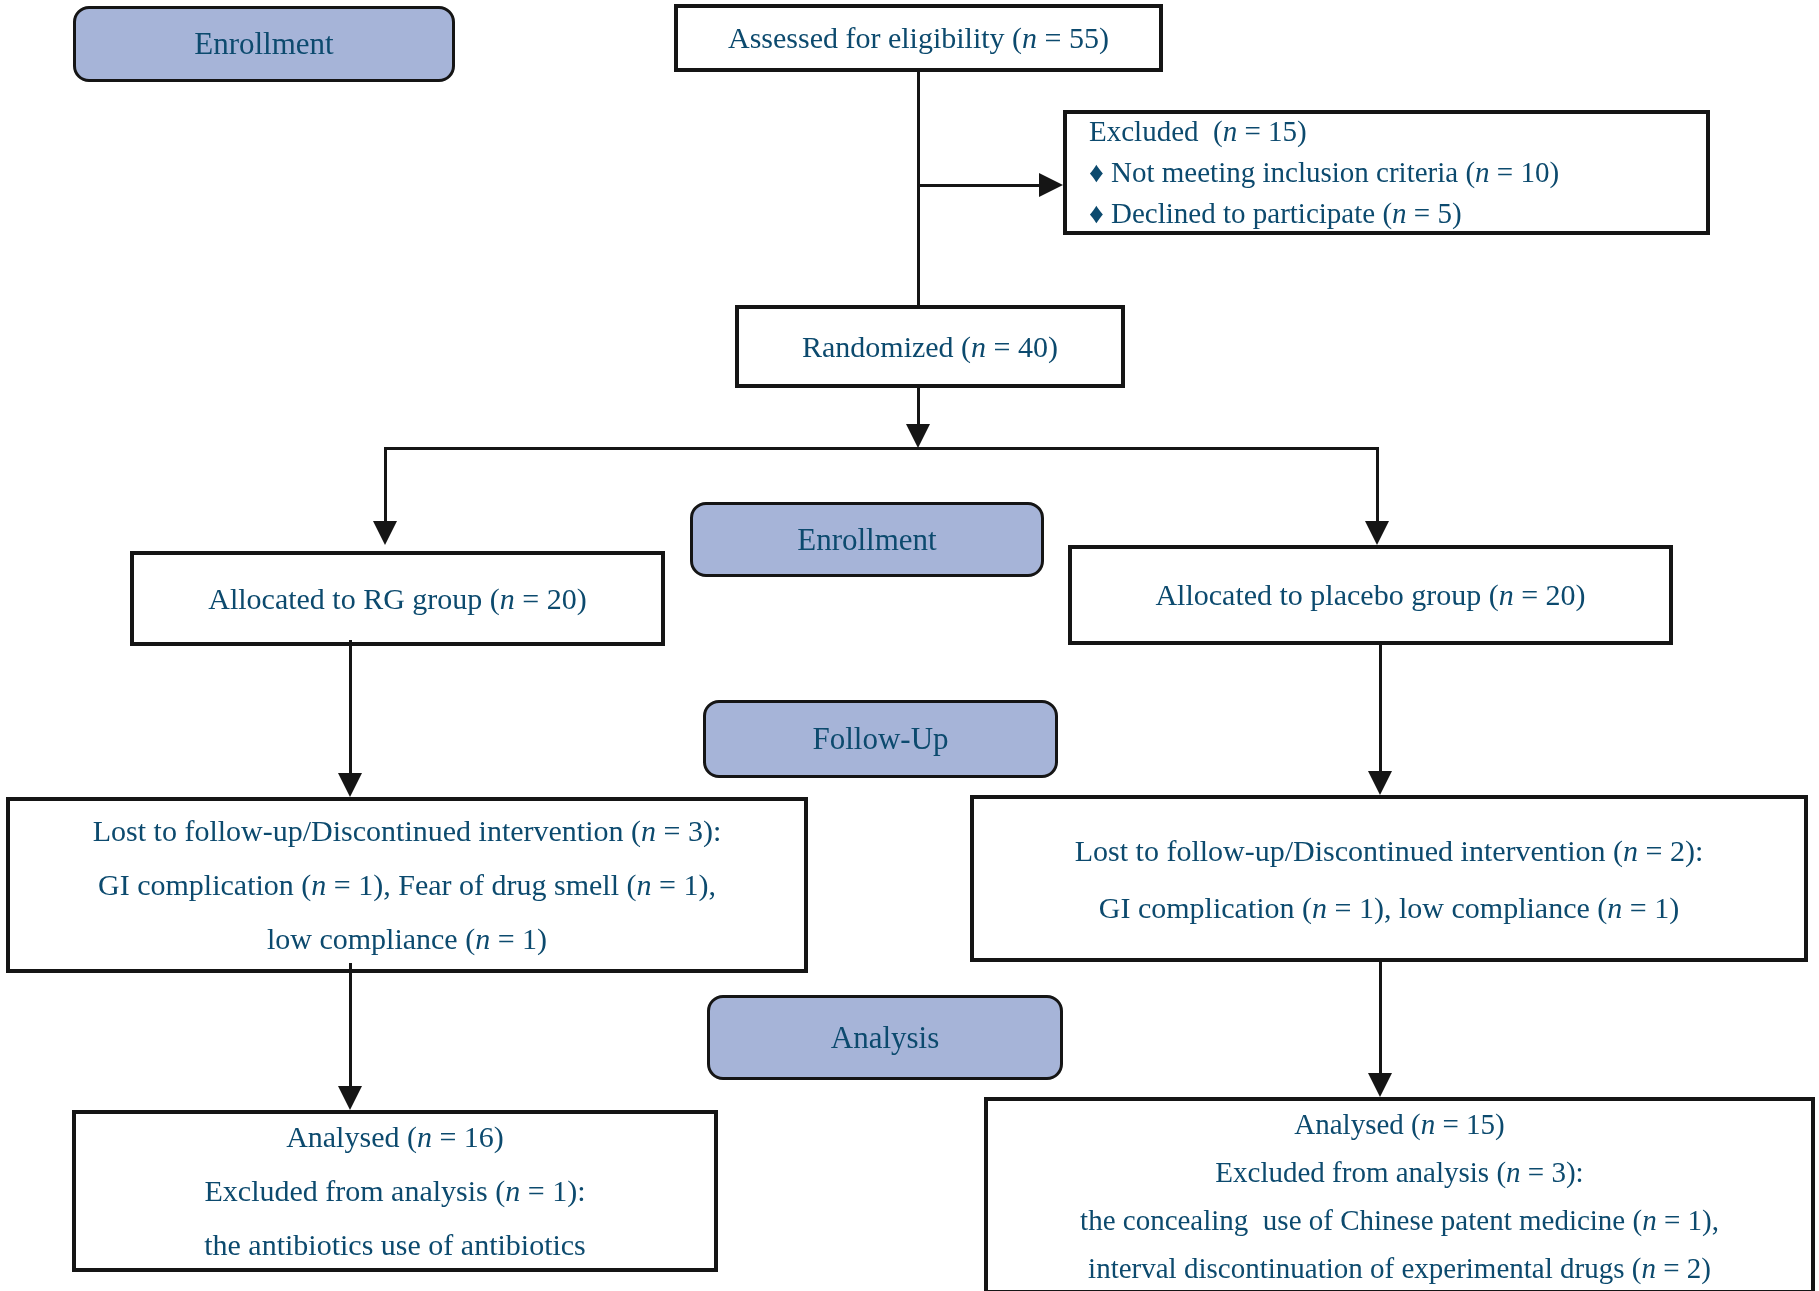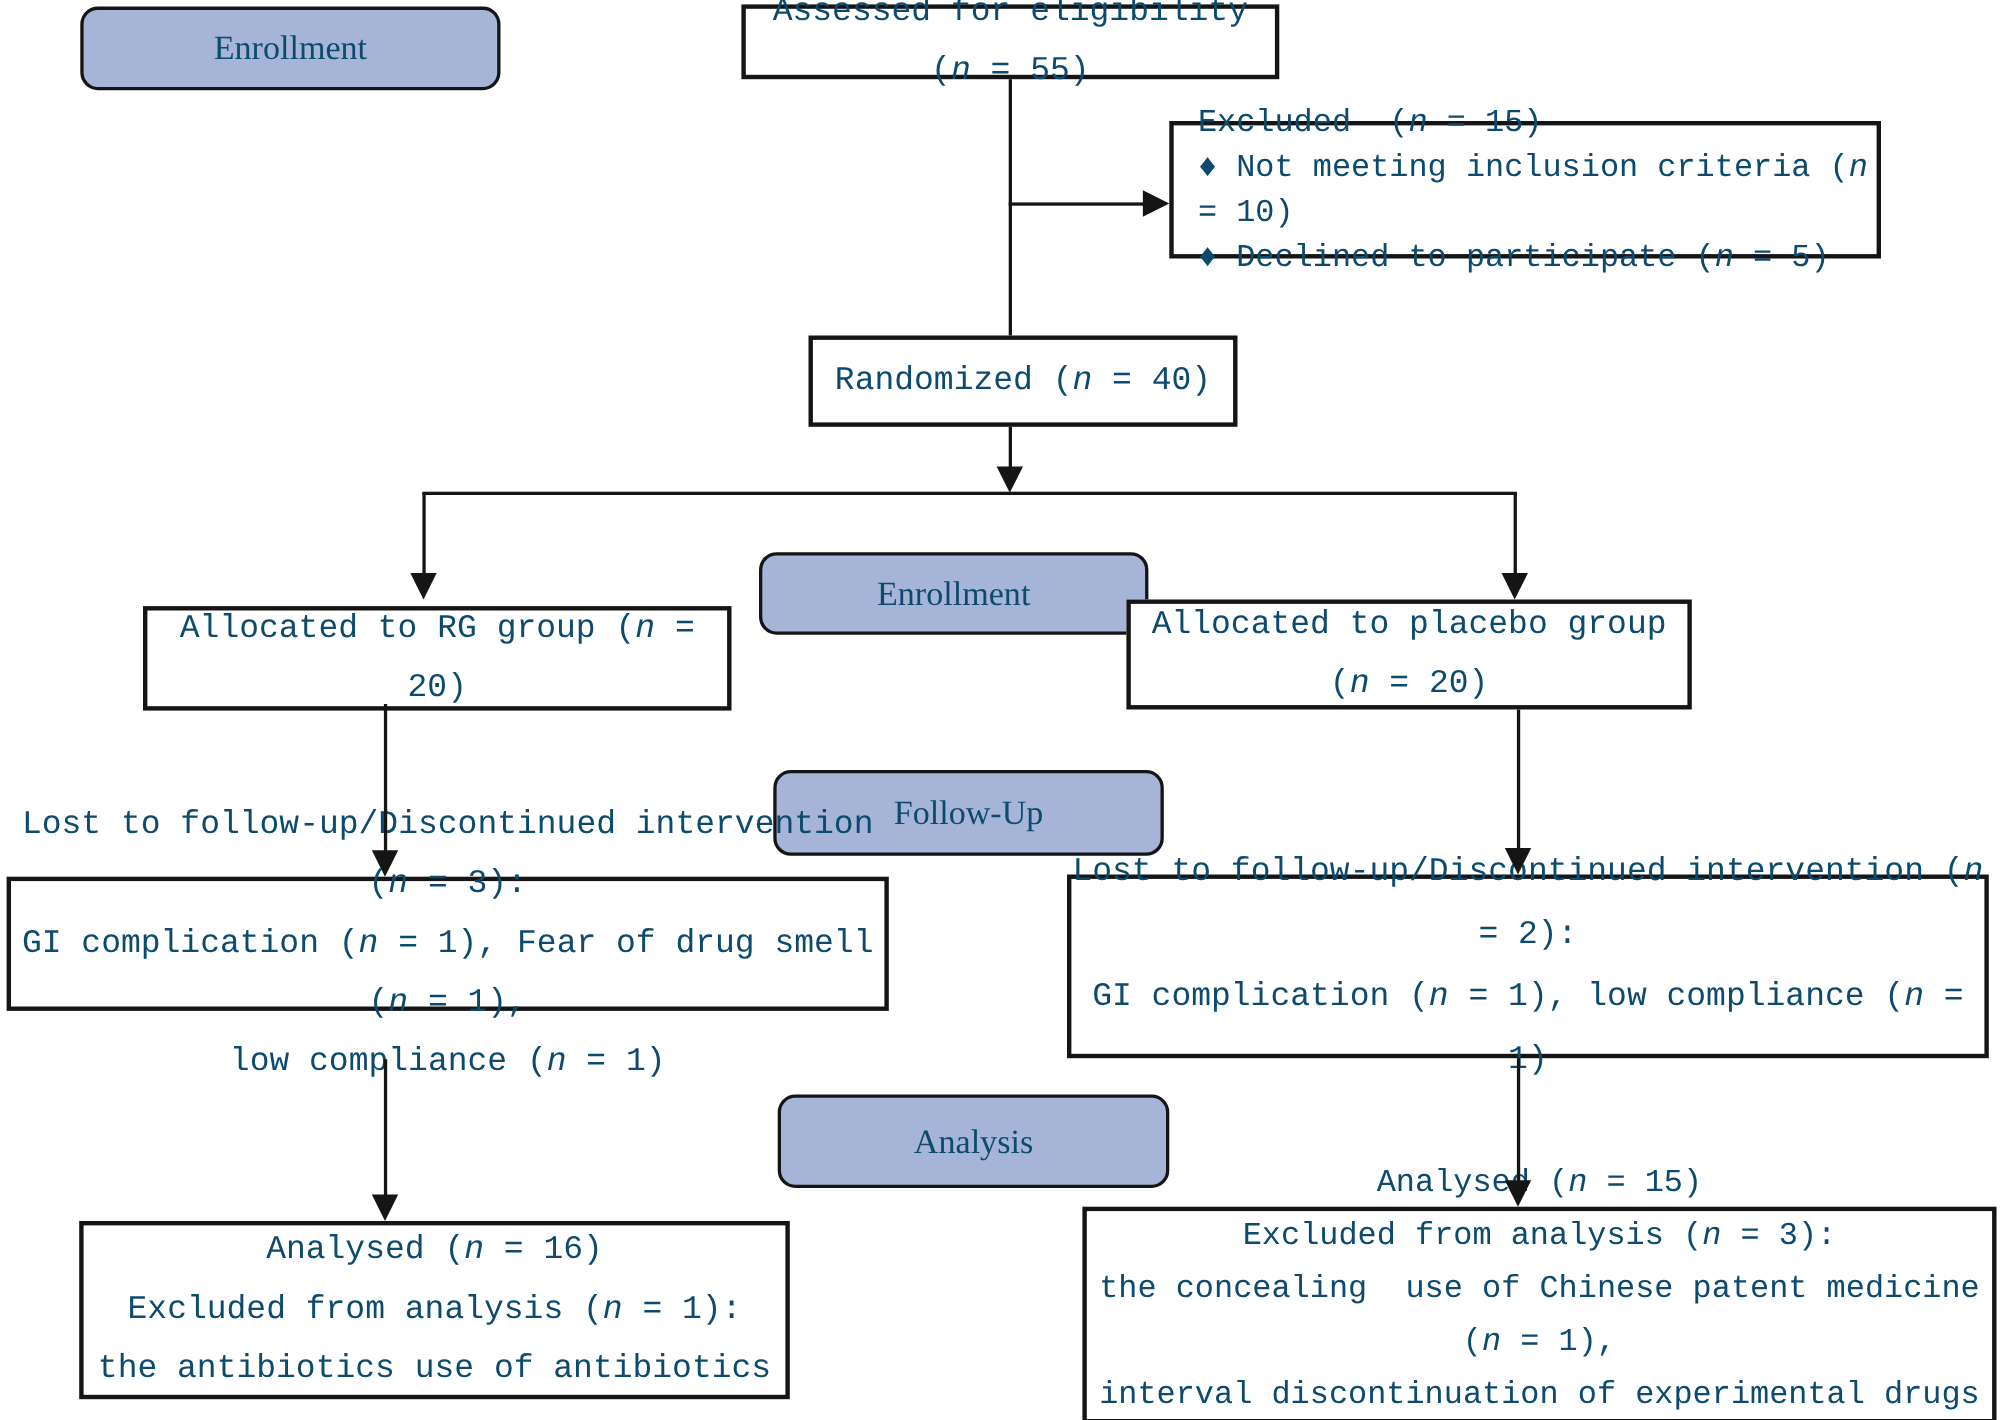--- a/index.html
+++ b/index.html
@@ -14,21 +14,20 @@
   
   .node{
     position:absolute;
     background:var(--box-fill,#ffffff);
     border:4px solid var(--line-col,#151515);
     box-sizing:border-box;
     display:flex;flex-direction:column;
     justify-content:center;align-items:center;
     text-align:center;
     font-size:30px;
-    font-family:Liberation Mono, monospace;
   }
   .node .ln{white-space:pre-wrap;line-height:54px;}
   .node.compact .ln{line-height:41px;font-size:29px;}
   .node.left-align{align-items:flex-start;text-align:left;padding-left:22px;padding-right:0;}
   .node.lh57 .ln{line-height:57px;}
   .node.lh48 .ln{line-height:48px;font-size:29px;}
   
   .stage{
     position:absolute;
     background:var(--stage-fill,#a6b4d8);
@@ -86,25 +85,25 @@
   </div>
 
   <div class="node" style="left:735px;top:305px;width:390px;height:83px">
     <div class="ln">Randomized (<i>n</i> = 40)</div>
   </div>
 
   <div class="node" style="left:130px;top:551px;width:535px;height:95px">
     <div class="ln">Allocated to RG group (<i>n</i> = 20)</div>
   </div>
 
-  <div class="node" style="left:1024px;top:545px;width:514px;height:100px">
+  <div class="node" style="left:1068px;top:545px;width:605px;height:100px">
     <div class="ln">Allocated to placebo group (<i>n</i> = 20)</div>
   </div>
 
-  <div class="node" style="left:6px;top:797px;width:802px;height:122px">
+  <div class="node" style="left:6px;top:797px;width:802px;height:176px">
     <div class="ln">Lost to follow-up/Discontinued intervention (<i>n</i> = 3):</div>
     <div class="ln">GI complication (<i>n</i> = 1), Fear of drug smell (<i>n</i> = 1),</div>
     <div class="ln">low compliance (<i>n</i> = 1)</div>
   </div>
 
   <div class="node lh57" style="left:970px;top:795px;width:838px;height:167px">
     <div class="ln">Lost to follow-up/Discontinued intervention (<i>n</i> = 2):</div>
     <div class="ln">GI complication (<i>n</i> = 1), low compliance (<i>n</i> = 1)</div>
   </div>
 

